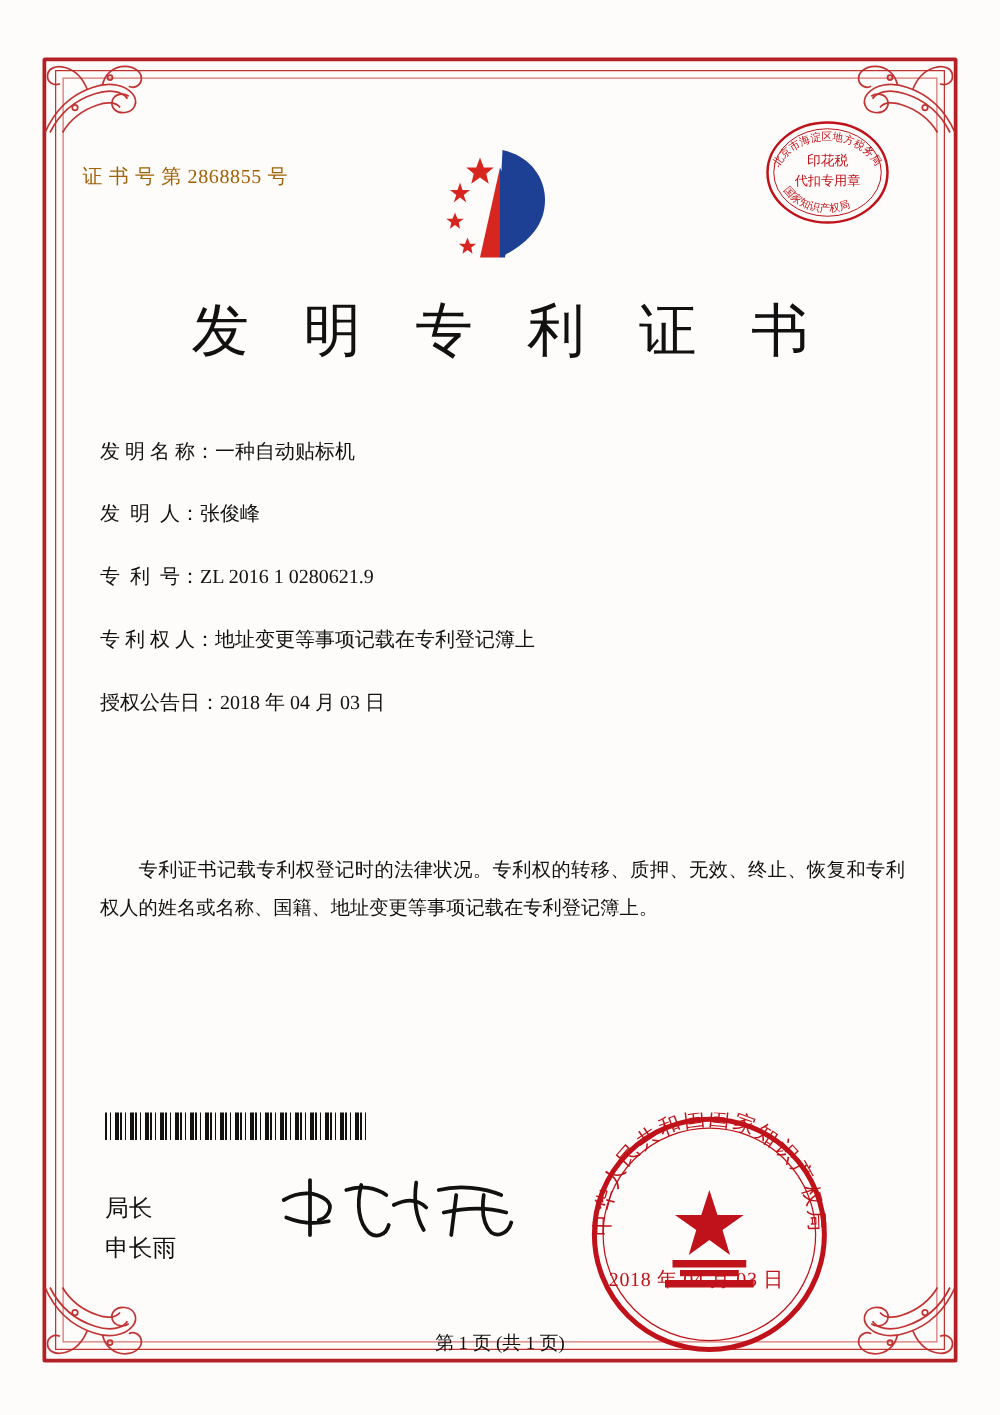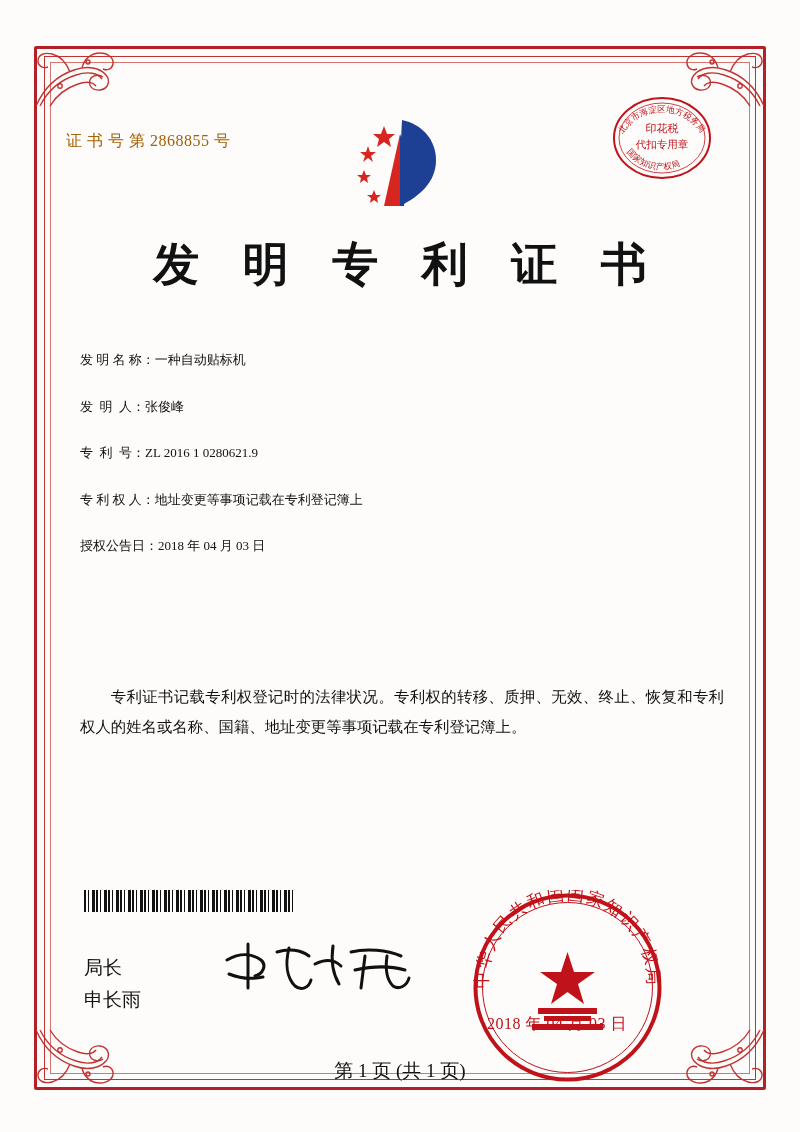--- a/index.html
+++ b/index.html
@@ -72,36 +72,36 @@
     width:120px;height:100px;
   }
   .seal-top svg{width:100%;height:100%;display:block;}
 
   .title{
     position:absolute;
     left:0;right:0;top:234px;
     text-align:center;
     font-size:46px;
     letter-spacing:16px;
-    font-weight:700;
+    font-weight:400;
     font-family:"Liberation Serif",serif;
     color:#111;
     text-indent:16px;
   }
 
   
   .fields{
     position:absolute;
     left:80px;top:352px;right:70px;
   }
   .field{
     display:flex;
     align-items:flex-end;
     margin-bottom:31px;
-    font-size:13px;
+    font-size:16px;
     line-height:1.2;
   }
   .f-label{
     white-space:pre;
     color:#111;
   }
   .f-value{
     color:#111;
     white-space:nowrap;
   }
@@ -165,21 +165,21 @@
     font-family:"Liberation Serif",serif;
     letter-spacing:.5px;
     white-space:nowrap;
   }
 
   
   .footer{
     position:absolute;
     left:0;right:0;bottom:48px;
     text-align:center;
-    font-size:19px;
+    font-size:15px;
     color:#111;
   }
 </style>
 </head>
 <body>
 
 <div class="page">
 
   <div class="border-outer"></div>
   <div class="border-inner"></div>

